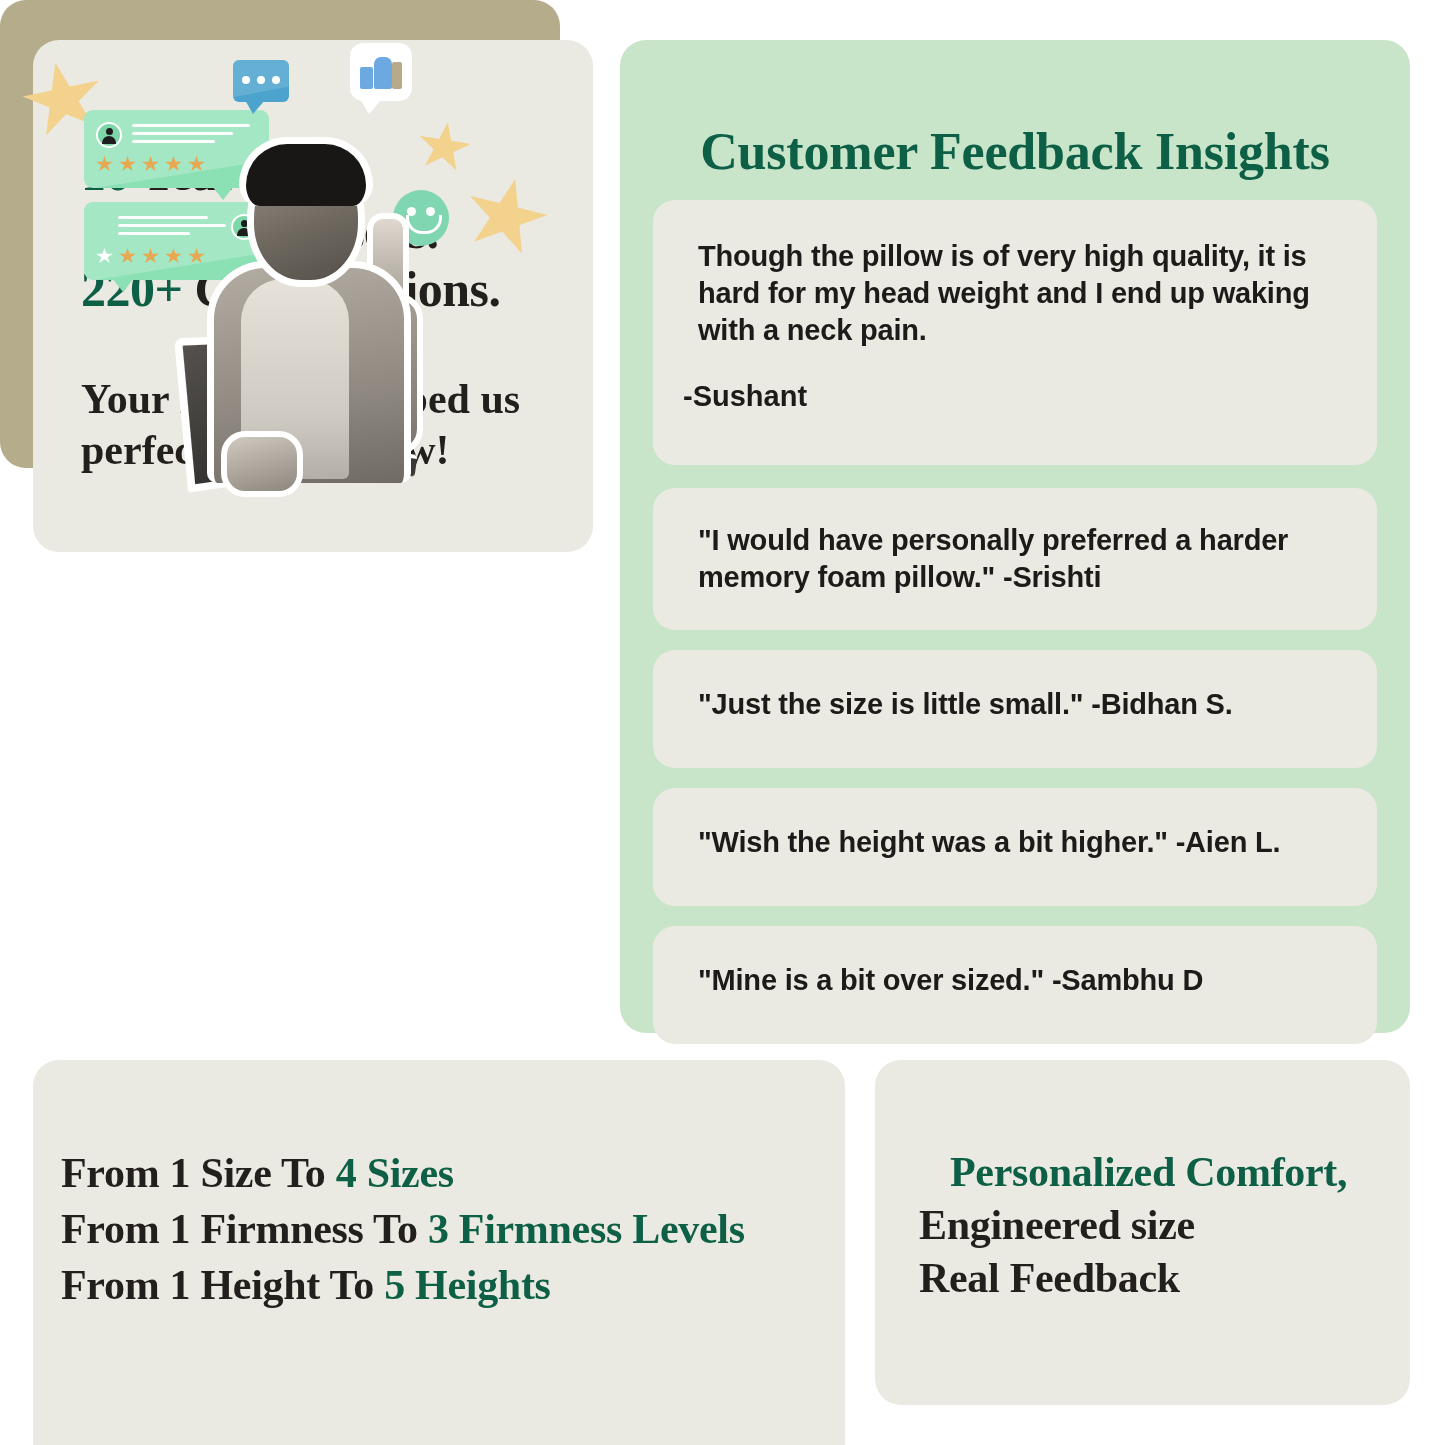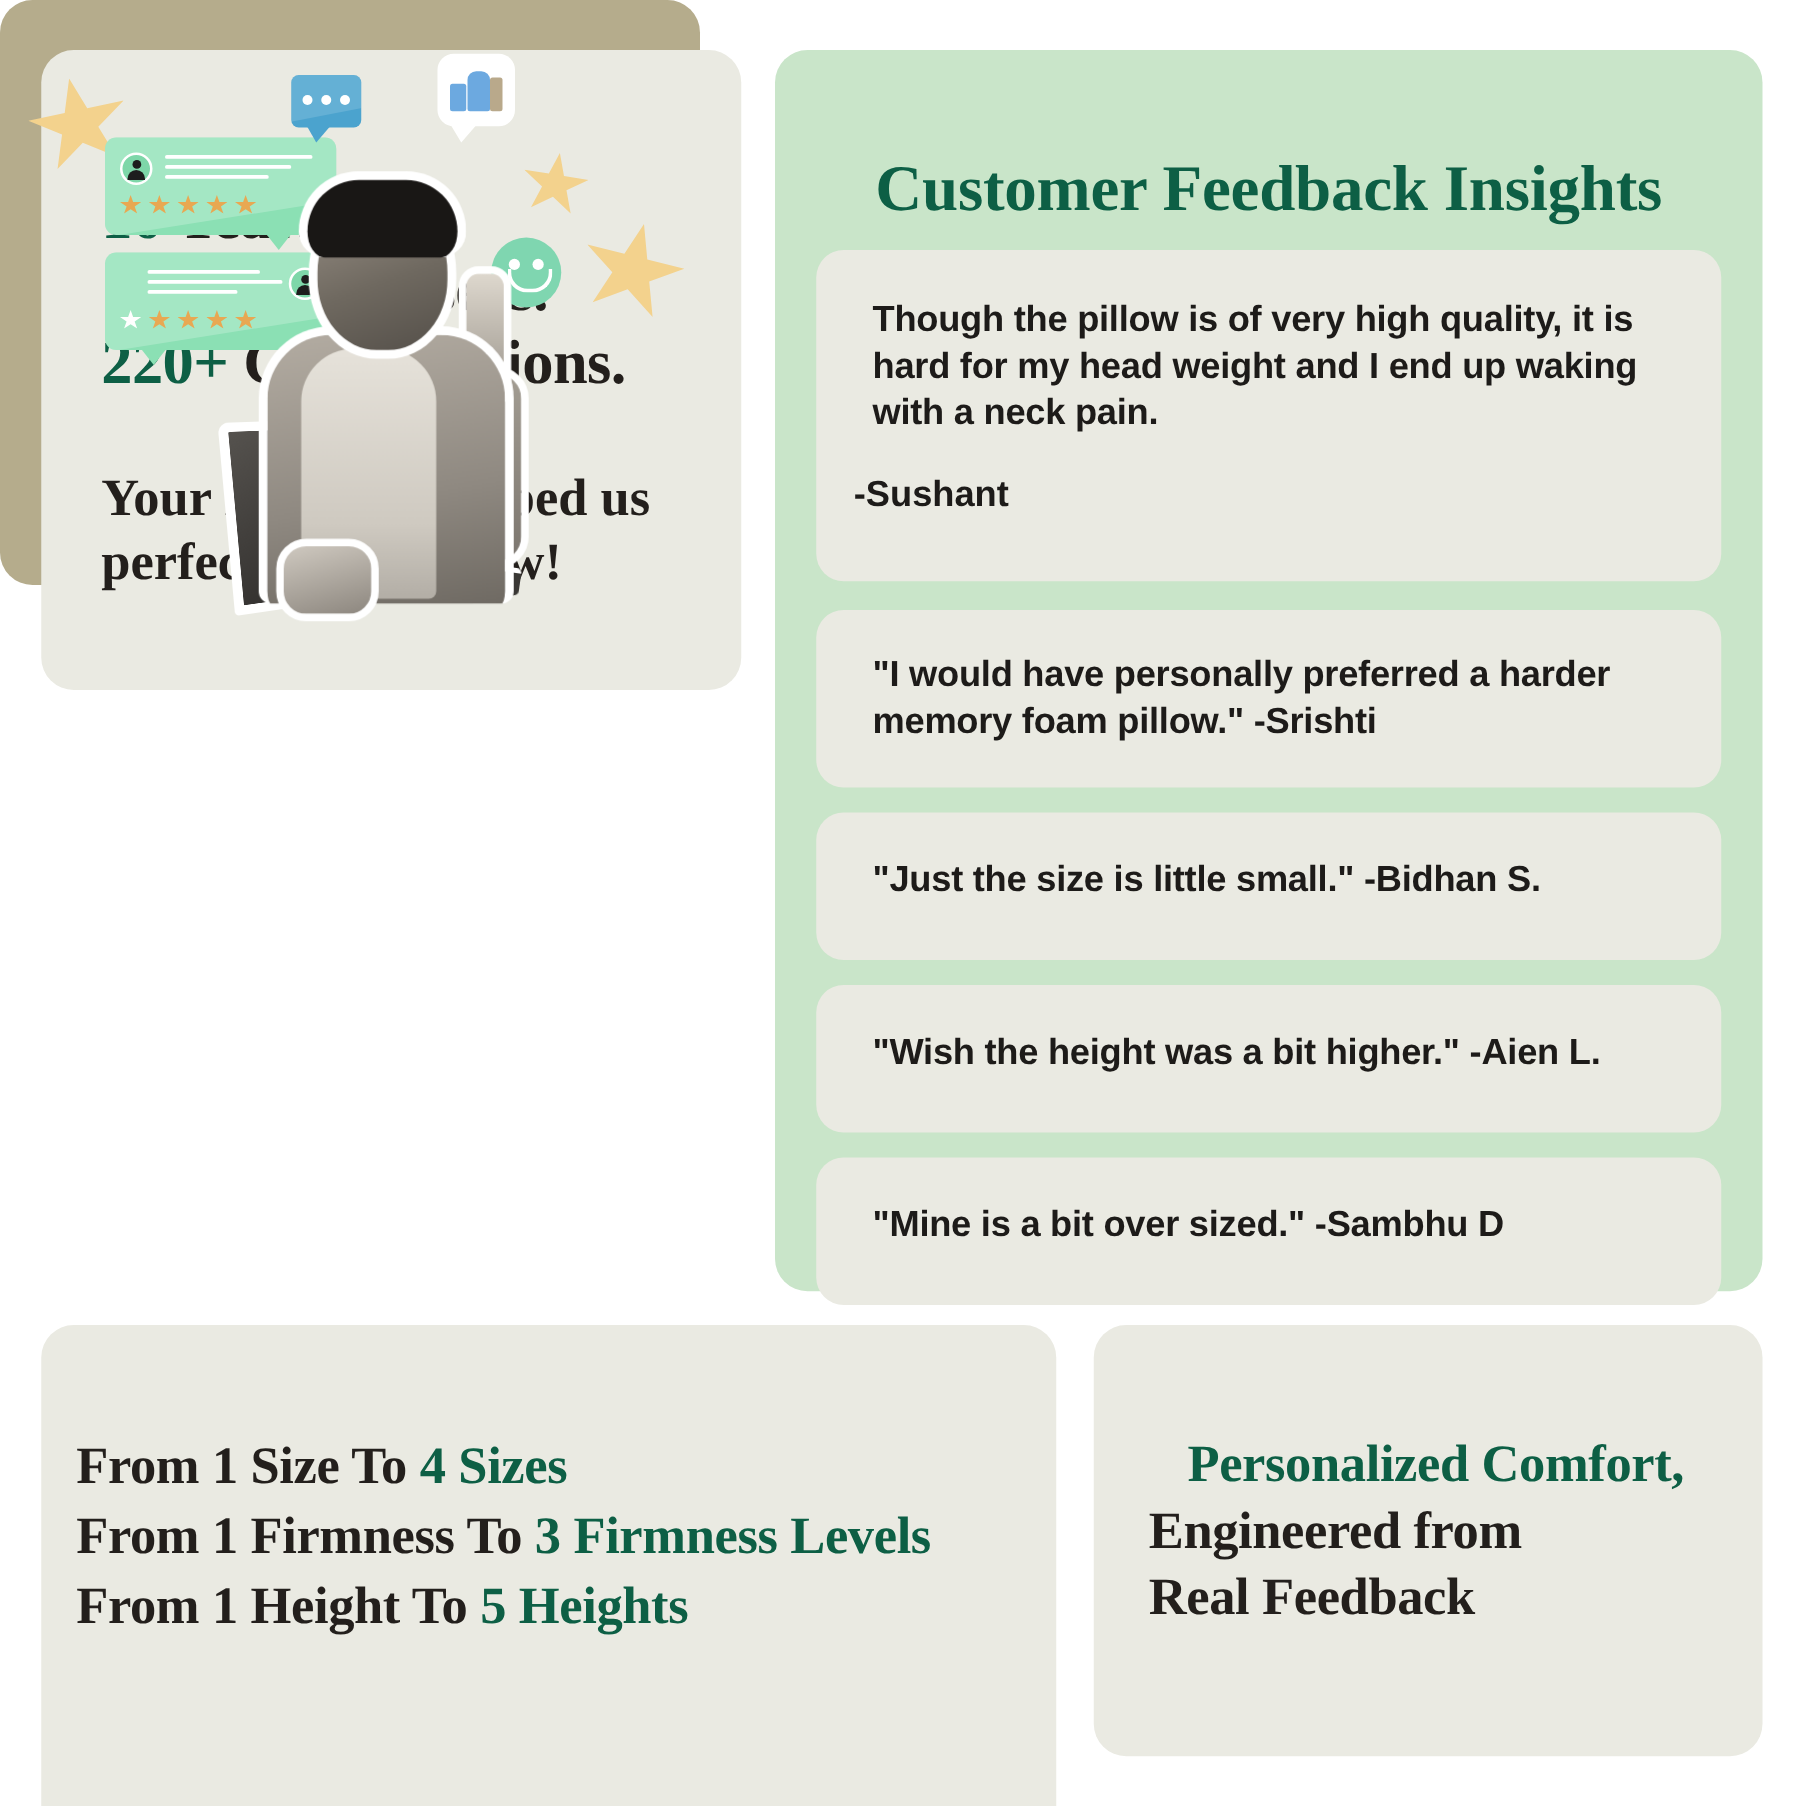--- a/index.html
+++ b/index.html
@@ -419,18 +419,18 @@
       </div>
       <div class="upgrade-line">
         <span>From 1 Height To </span><span class="hl">5 Heights</span>
       </div>
     </div>
   </div>
 
   <div class="card" id="tagline-card">
     <div class="tagline-inner">
       <div class="tagline-line green">Personalized Comfort,</div>
-      <div class="tagline-line">Engineered from</div>
+      <div class="tagline-line">Engineered size</div>
       <div class="tagline-line">Real Feedback</div>
     </div>
   </div>
 
 </div>
 
 </body></html>

